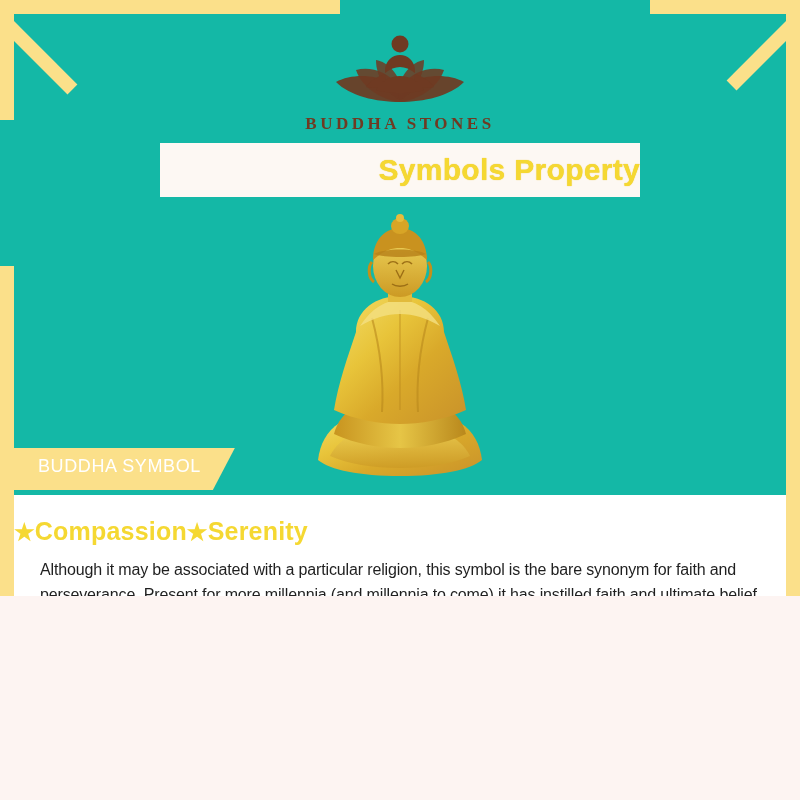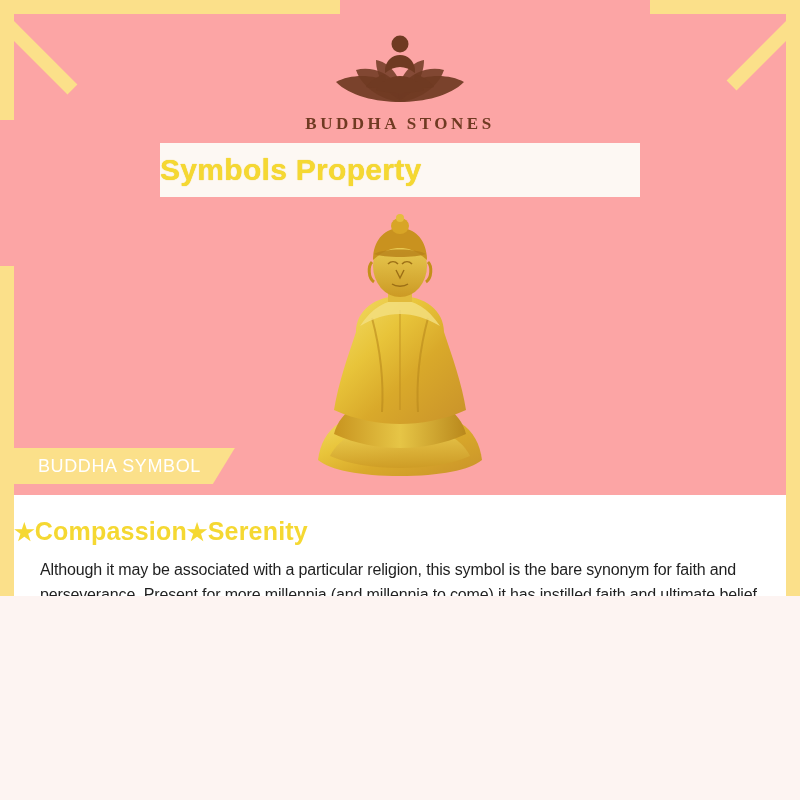--- a/index.html
+++ b/index.html
@@ -10,21 +10,21 @@
     width: 800px;
     height: 800px;
     font-family: "Liberation Sans", sans-serif;
     background: #fdf4f2;
     overflow: hidden;
   }
   .page {
     position: relative;
     width: 800px;
     height: 596px;
-    background: #fca5a5;
+    background: #14b8a6;
     overflow: hidden;
   }
 
   
   .corner {
     position: absolute;
     background: #fbe08a;
   }
   .corner-tl-h { left: 0; top: 0; width: 340px; height: 14px; }
   .corner-tl-v { left: 0; top: 0; width: 14px; height: 120px; }
@@ -91,21 +91,21 @@
     top: 143px;
     width: 480px;
     height: 54px;
     background: #fdf8f3;
   }
   .title-text {
     position: absolute;
     left: 0; top: 0;
     width: 480px;
     line-height: 54px;
-    text-align: left;
+    text-align: right;
     font-size: 30px;
     font-weight: bold;
     color: #f5d832;
     letter-spacing: .3px;
     text-shadow: 0 0 1px #e8c21e;
   }
 
   
   .hero {
     position: absolute;
@@ -115,21 +115,21 @@
     height: 300px;
   }
 
   
   .ribbon {
     position: absolute;
     left: 14px;
     top: 448px;
     height: 36px;
     background: #fbe08a;
-    padding: 0 34px 0 24px;
+    padding: 0 34px 6px 24px;
     display: flex;
     align-items: center;
     clip-path: polygon(0 0, 100% 0, calc(100% - 22px) 100%, 0 100%);
   }
   .ribbon-label {
     font-size: 18px;
     color: #ffffff;
     letter-spacing: .6px;
   }
 

